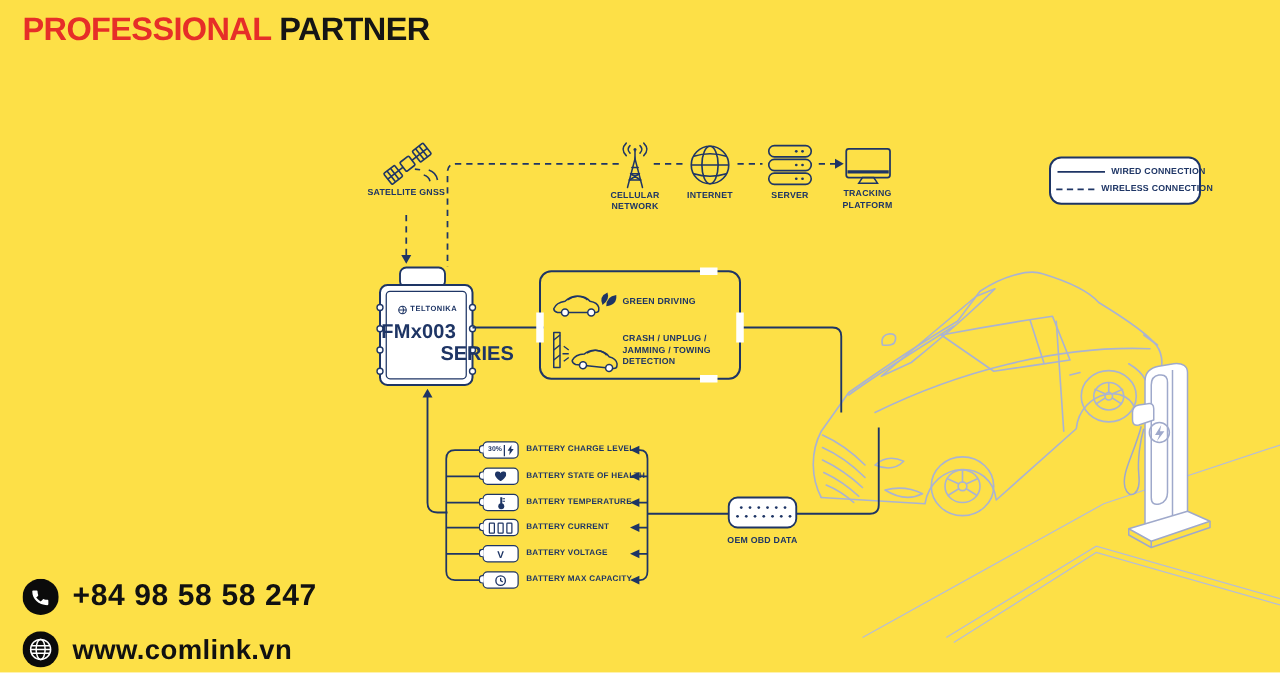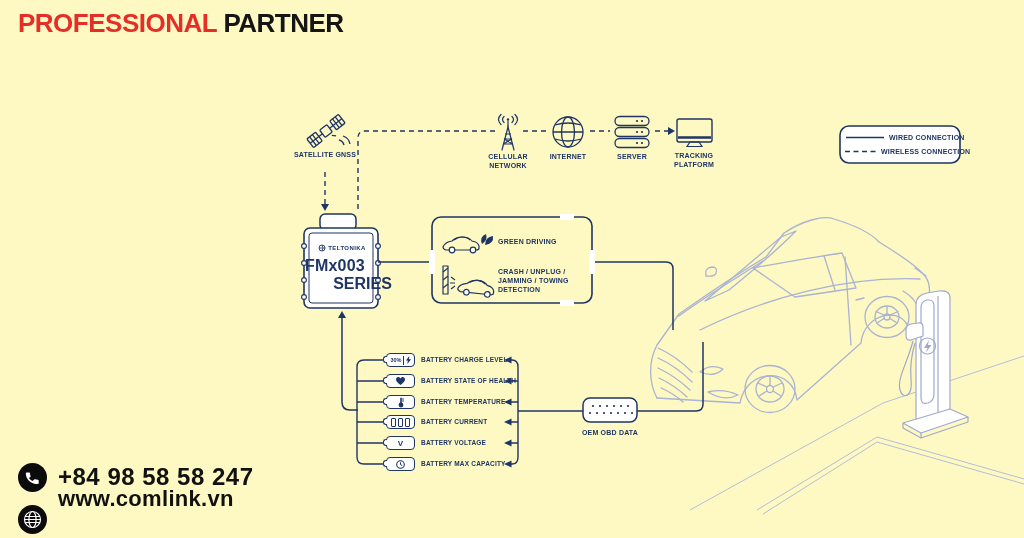--- a/index.html
+++ b/index.html
@@ -1,45 +1,45 @@
 <!DOCTYPE html>
 <html><head>
 <meta charset="utf-8">
 <style>
   html,body{margin:0;padding:0;background:#fff;}
-  #stage{position:relative;width:1024px;height:538px;background:#fef9c3;overflow:hidden;
+  #stage{position:relative;width:1024px;height:538px;background:#fde047;overflow:hidden;
          font-family:"Liberation Sans",sans-serif;}
   #diagram-svg{position:absolute;left:0;top:0;}
   .title{position:absolute;left:18px;top:8px;font-size:26px;font-weight:bold;letter-spacing:-0.5px;white-space:pre;}
   .title .red{color:#e62e28;}
   .title .blk{color:#151515;}
   .lbl{position:absolute;color:#1e3565;font-weight:bold;text-transform:uppercase;
        font-size:7px;line-height:1.25;letter-spacing:.2px;}
   .net-lbl{width:64px;text-align:center;}
   .legend-lbl{font-size:7px;}
   .dev-brand{position:absolute;left:311px;top:244px;width:62px;display:flex;align-items:center;justify-content:center;gap:2px;
              color:#1e3565;font-size:6px;font-weight:bold;letter-spacing:.4px;}
   .dev-model{position:absolute;left:305px;top:257px;width:59px;text-align:center;color:#1e3565;
              font-size:16px;font-weight:bold;letter-spacing:.2px;}
-  .dev-series{position:absolute;left:300px;top:275px;width:73px;text-align:center;color:#1e3565;
+  .dev-series{position:absolute;left:312px;top:275px;width:73px;text-align:right;color:#1e3565;
              font-size:16px;font-weight:bold;padding-left:26px;}
   .bat-row{position:absolute;left:386px;height:16px;display:flex;align-items:center;gap:6px;}
   .bat{position:relative;width:27px;height:12px;border:1.5px solid #1e3565;border-radius:4px;
        display:flex;align-items:center;justify-content:center;background:#fff;flex:0 0 auto;}
   .bat::before{content:"";position:absolute;left:-4.5px;top:2px;width:3px;height:5px;
        border:1.5px solid #1e3565;border-right:none;border-radius:3px 0 0 3px;background:#fff;}
   .bat .pct{font-size:5.5px;font-weight:bold;color:#1e3565;}
   .bat .sep{width:0;height:9px;border-left:1.2px solid #1e3565;margin:0 1.5px;}
   .bat .v{font-size:8px;font-weight:bold;color:#1e3565;}
   .bars{display:flex;gap:1.5px;}
   .bars span{width:3.5px;height:7px;border:1.2px solid #1e3565;border-radius:1px;}
   .bat-lbl{font-size:6.5px;}
   .contact-txt{position:absolute;color:#111;font-weight:bold;}
   .phone-txt{left:58px;top:463px;font-size:24px;letter-spacing:.5px;}
-  .web-txt{left:58px;top:486px;font-size:22px;letter-spacing:.3px;}
+  .web-txt{left:58px;top:507px;font-size:22px;letter-spacing:.3px;}
   .cicon{position:absolute;left:18px;}
 </style>
 </head>
 <body>
 
 <div id="stage">
 
   <div class="title"><span class="red">PROFESSIONAL</span><span class="blk"> PARTNER</span></div>
 
   <svg id="diagram-svg" width="1024" height="538" viewBox="0 0 1024 538">

